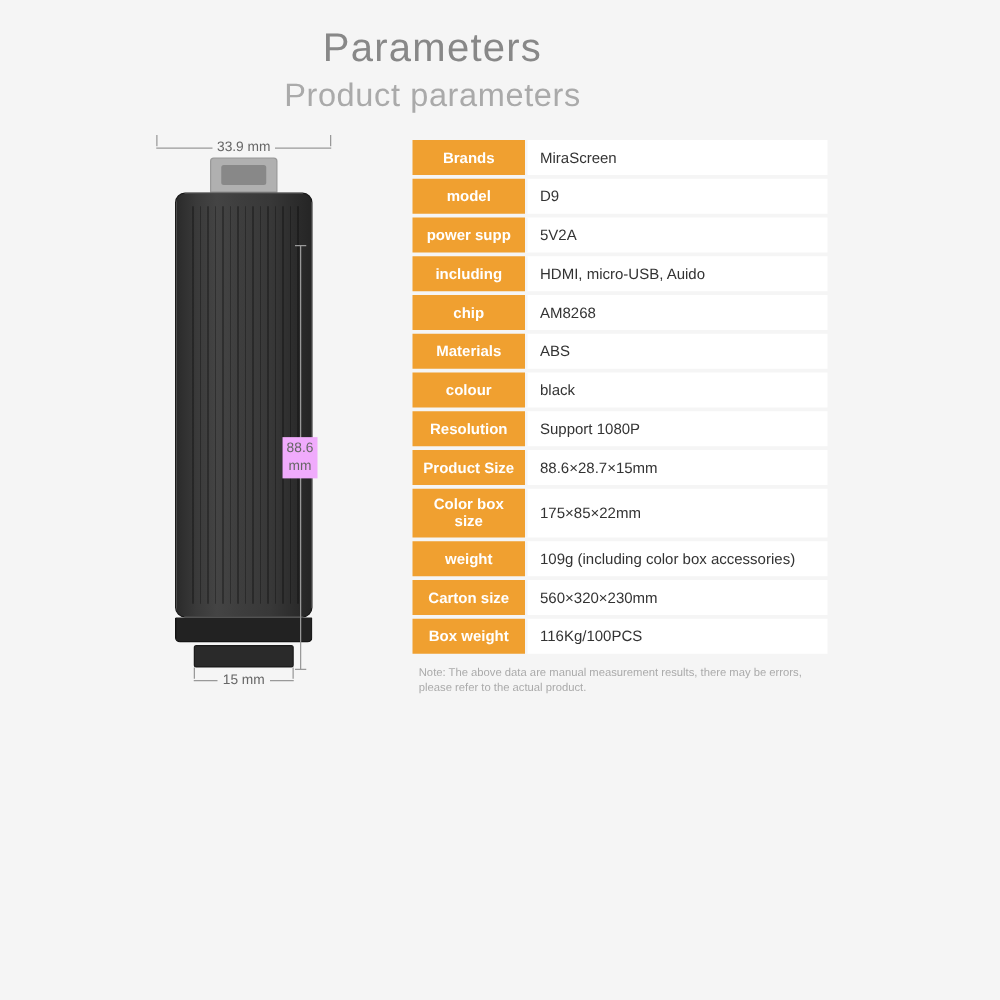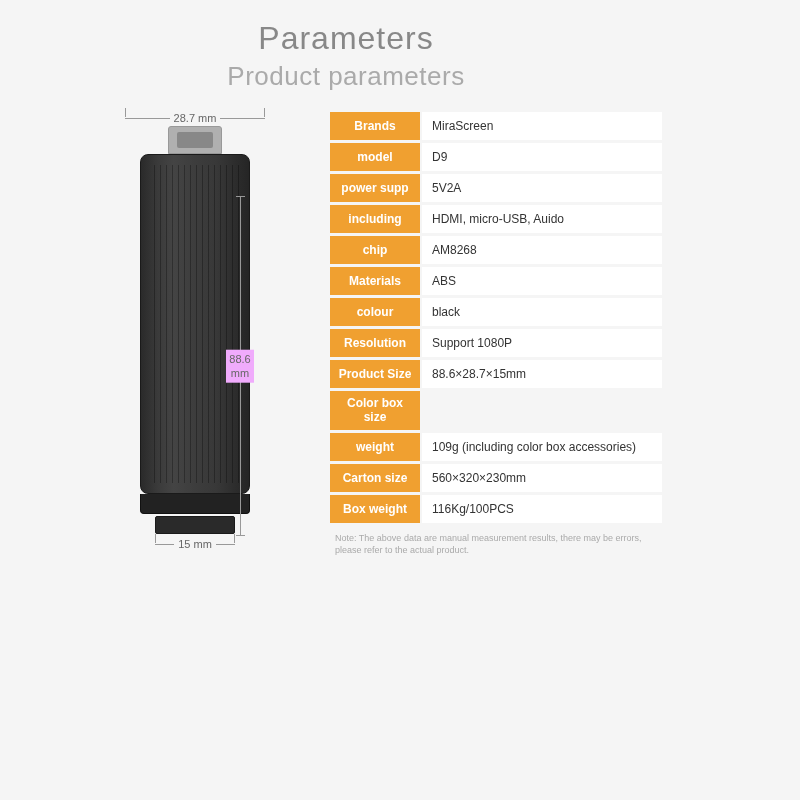--- a/index.html
+++ b/index.html
@@ -342,21 +342,21 @@
   <div class="title-product-parameters">Product parameters</div>
 
   <div class="main-content">
 
     <div class="device-section">
 
       <div class="dim-top">
         <div class="dim-top-line"></div>
         <div class="dim-top-left-tick"></div>
         <div class="dim-top-right-tick"></div>
-        <span class="dim-top-label">28.7 mm</span>
+        <span class="dim-top-label">33.9 mm</span>
       </div>
 
       <div class="device-row">
         <div class="device-drawing">
           <div class="hdmi-connector">
             <div class="hdmi-inner"></div>
           </div>
           <div class="device-body"></div>
           <div class="device-side-bump"></div>
           <div class="device-bottom"></div>
@@ -412,20 +412,21 @@
         <div class="spec-row">
           <div class="spec-label">Resolution</div>
           <div class="spec-value">Support 1080P</div>
         </div>
         <div class="spec-row">
           <div class="spec-label">Product Size</div>
           <div class="spec-value">88.6×28.7×15mm</div>
         </div>
         <div class="spec-row">
           <div class="spec-label">Color box size</div>
+          <div class="spec-value">175×85×22mm</div>
         </div>
         <div class="spec-row">
           <div class="spec-label">weight</div>
           <div class="spec-value">109g (including color box accessories)</div>
         </div>
         <div class="spec-row">
           <div class="spec-label">Carton size</div>
           <div class="spec-value">560×320×230mm</div>
         </div>
         <div class="spec-row">

